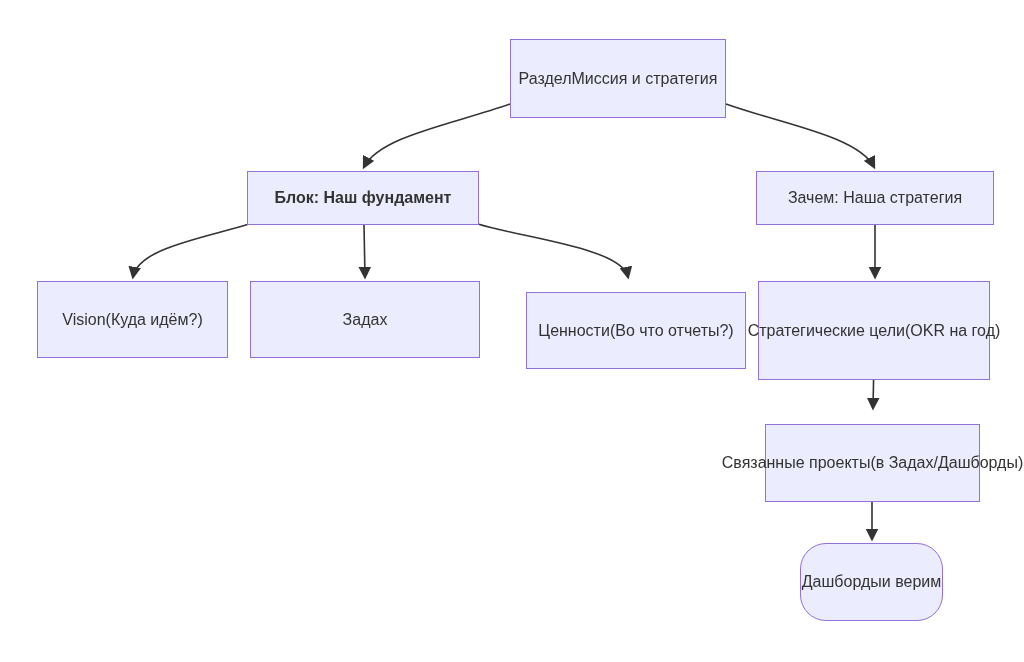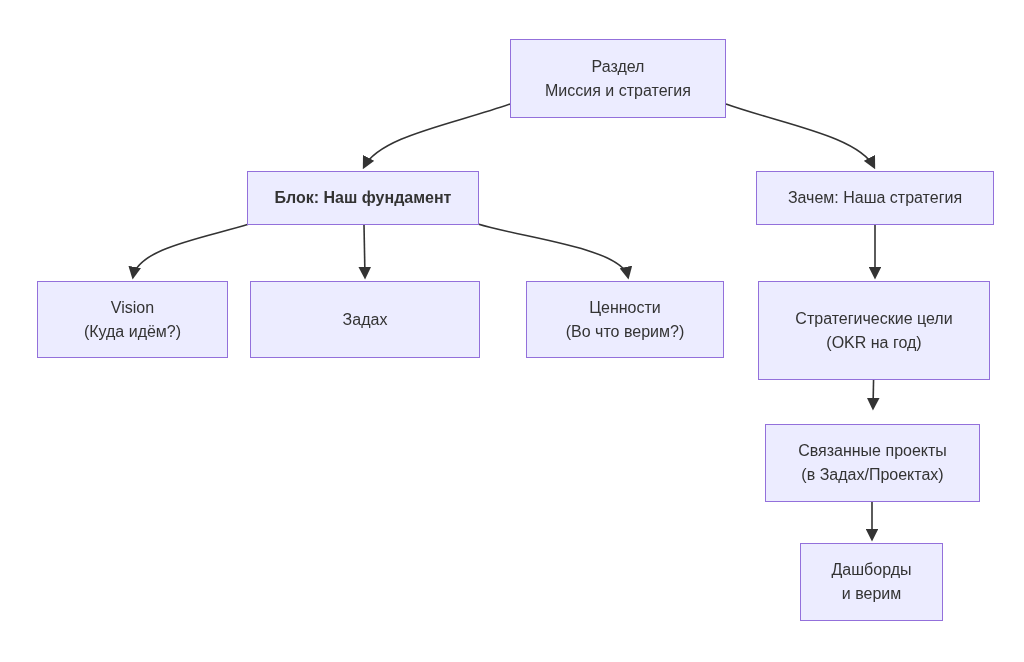--- a/index.html
+++ b/index.html
@@ -27,39 +27,39 @@
     stroke: #333333;
     stroke-width: 1.6;
   }
   .node {
     position: absolute;
     box-sizing: border-box;
     background: #ECECFF;
     border: 1px solid #9370DB;
     color: #333333;
     display: flex;
-    flex-direction: column;
+    flex-direction: row;
     align-items: center;
     justify-content: center;
     text-align: center;
     font-size: 16px;
     line-height: 24px;
     white-space: nowrap;
   }
   .node span:empty { display: none; }
 
   #n-root       { left: 510px; top: 39px;  width: 216px; height: 79px; }
   #n-foundation { left: 247px; top: 171px; width: 232px; height: 54px; font-weight: bold; }
   #n-strategy   { left: 756px; top: 171px; width: 238px; height: 54px; }
   #n-vision     { left: 37px;  top: 281px; width: 191px; height: 77px; }
   #n-mission    { left: 250px; top: 281px; width: 230px; height: 77px; }
-  #n-values     { left: 526px; top: 281px; width: 198px; height: 77px; }
+  #n-values     { left: 526px; top: 292px; width: 220px; height: 77px; }
   #n-goals      { left: 758px; top: 281px; width: 232px; height: 99px; }
   #n-projects   { left: 765px; top: 424px; width: 215px; height: 78px; }
-  #n-dashboards { left: 800px; top: 543px; width: 143px; height: 78px; }
+  #n-dashboards { left: 800px; top: 543px; width: 143px; height: 78px; border-radius: 26px; }
 </style>
 </head>
 <body>
 
 <div class="canvas">
 
   <svg class="edges-layer" width="1024" height="662" viewBox="0 0 1024 662" xmlns="http://www.w3.org/2000/svg">
     <defs>
       <marker id="arrowhead" viewBox="0 0 10 10" refX="8" refY="5" markerWidth="8" markerHeight="8" orient="auto-start-reverse">
         <path d="M0,0 L10,5 L0,10 z" fill="#333333"></path>
@@ -94,31 +94,31 @@
     <span>Vision</span>
     <span>(Куда идём?)</span>
   </div>
 
   <div class="node" id="n-mission">
     <span>Задах</span>
   </div>
 
   <div class="node" id="n-values">
     <span>Ценности</span>
-    <span>(Во что верим?)</span>
+    <span>(Во что отчеты?)</span>
   </div>
 
   <div class="node" id="n-goals">
     <span>Стратегические цели</span>
     <span>(OKR на год)</span>
   </div>
 
   <div class="node" id="n-projects">
     <span>Связанные проекты</span>
-    <span>(в Задах/Проектах)</span>
+    <span>(в Задах/Дашборды)</span>
   </div>
 
   <div class="node" id="n-dashboards">
     <span>Дашборды</span>
     <span>и верим</span>
   </div>
 
 </div>
 
 </body></html>

